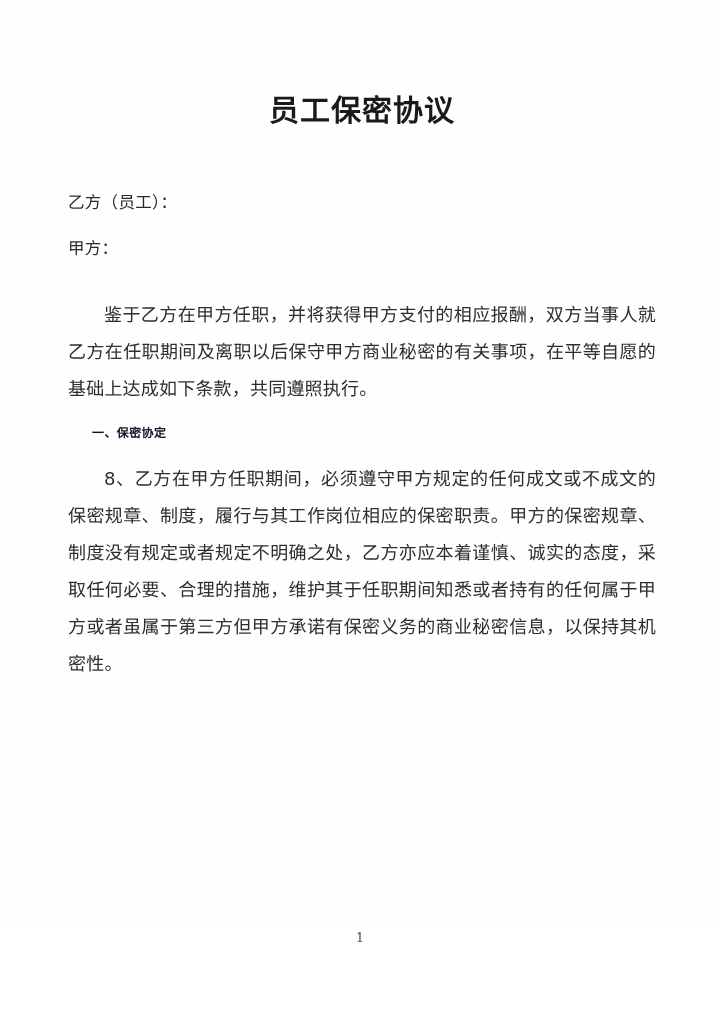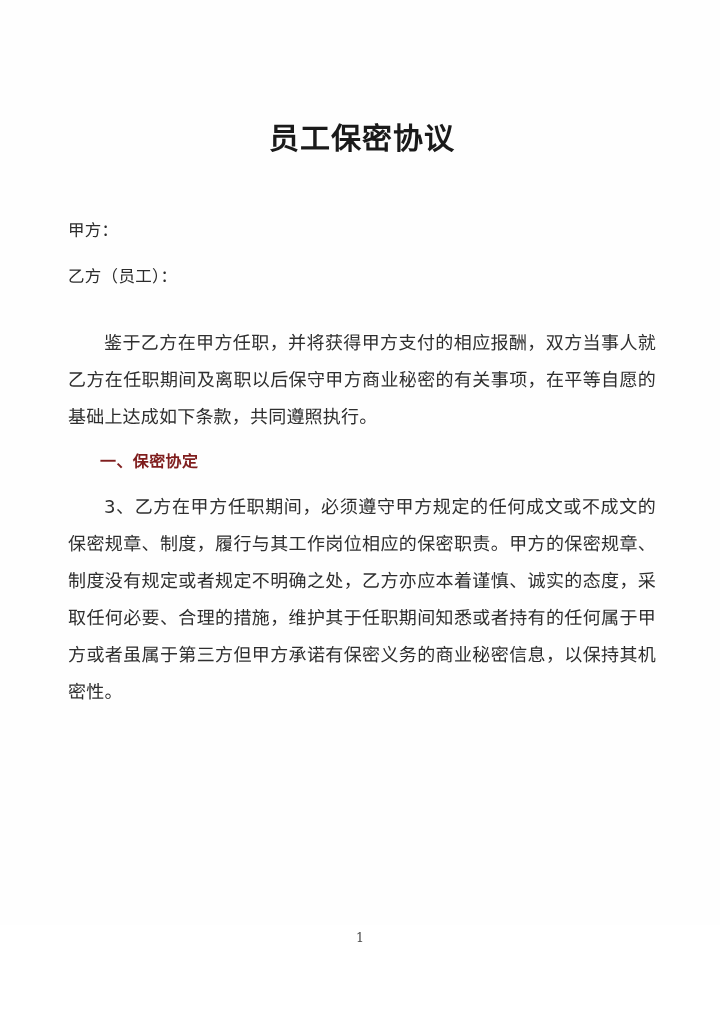--- a/index.html
+++ b/index.html
@@ -30,21 +30,21 @@
     width: 588px;
   }
 
   .doc-title {
     text-align: center;
     font-size: 30px;
     font-weight: bold;
     color: #1a1a1a;
     letter-spacing: 1px;
     margin: 0;
-    padding-top: 120px;
+    padding-top: 92px;
     line-height: 1.25;
     font-family: "DejaVu Sans", "Liberation Sans", sans-serif;
   }
 
   .party-block {
     margin-top: 62px;
   }
 
   .party-line {
     font-size: 16.5px;
@@ -63,23 +63,23 @@
     text-justify: inter-ideograph;
     margin: 0;
   }
 
   .preamble {
     margin-top: 36px;
     text-indent: 2em;
   }
 
   .section-heading {
-    font-size: 16px;
+    font-size: 12px;
     font-weight: bold;
-    color: #7f1d1d;
+    color: #0f172a;
     line-height: 37px;
     letter-spacing: 0.4px;
     text-indent: 2em;
     margin: 8px 0 0 0;
   }
 
   .clause {
     text-indent: 2em;
     margin-top: 8px;
   }
@@ -113,29 +113,29 @@
 </head>
 <body>
 
 <div class="page">
 
   <div class="content">
 
     <h1 class="doc-title">员工保密协议</h1>
 
     <div class="party-block">
+      <p class="party-line">乙方（员工）：</p>
       <p class="party-line">甲方：</p>
-      <p class="party-line">乙方（员工）：</p>
     </div>
 
     <p class="body-text preamble">鉴于乙方在甲方任职，并将获得甲方支付的相应报酬，双方当事人就乙方在任职期间及离职以后保守甲方商业秘密的有关事项，在平等自愿的基础上达成如下条款，共同遵照执行。</p>
 
     <h2 class="section-heading">一、保密协定</h2>
 
-    <p class="body-text clause">3、乙方在甲方任职期间，必须遵守甲方规定的任何成文或不成文的保密规章、制度，履行与其工作岗位相应的保密职责。甲方的保密规章、制度没有规定或者规定不明确之处，乙方亦应本着谨慎、诚实的态度，采取任何必要、合理的措施，维护其于任职期间知悉或者持有的任何属于甲方或者虽属于第三方但甲方承诺有保密义务的商业秘密信息，以保持其机密性。</p>
+    <p class="body-text clause">8、乙方在甲方任职期间，必须遵守甲方规定的任何成文或不成文的保密规章、制度，履行与其工作岗位相应的保密职责。甲方的保密规章、制度没有规定或者规定不明确之处，乙方亦应本着谨慎、诚实的态度，采取任何必要、合理的措施，维护其于任职期间知悉或者持有的任何属于甲方或者虽属于第三方但甲方承诺有保密义务的商业秘密信息，以保持其机密性。</p>
 
 
 
   </div>
 
   <div class="clip-bottom"></div>
 
   <div class="page-number">1</div>
 
 </div>

